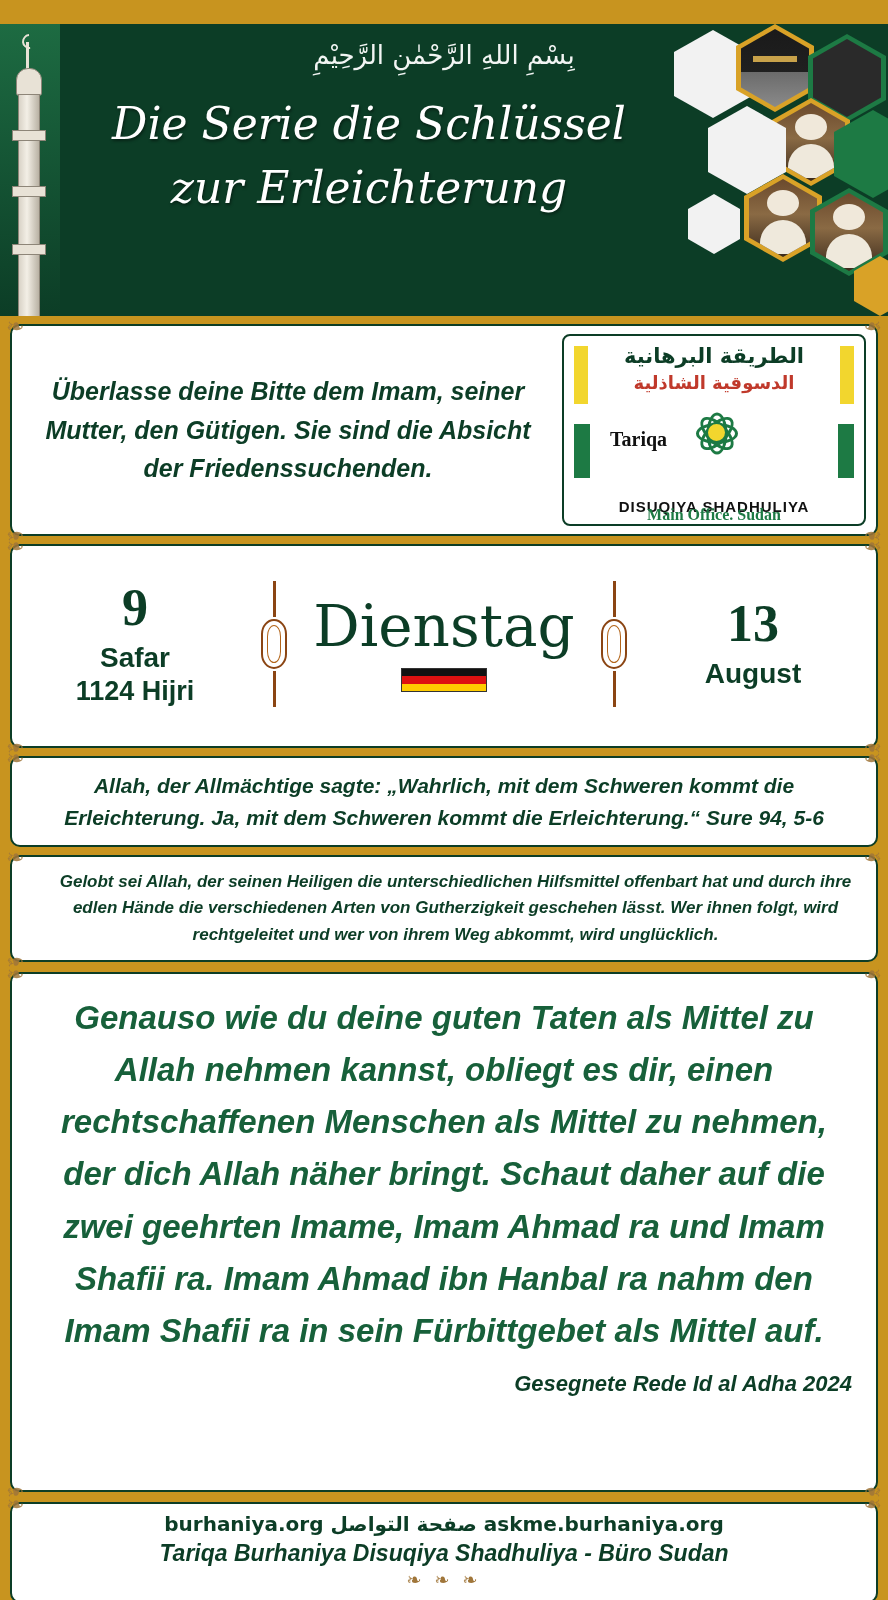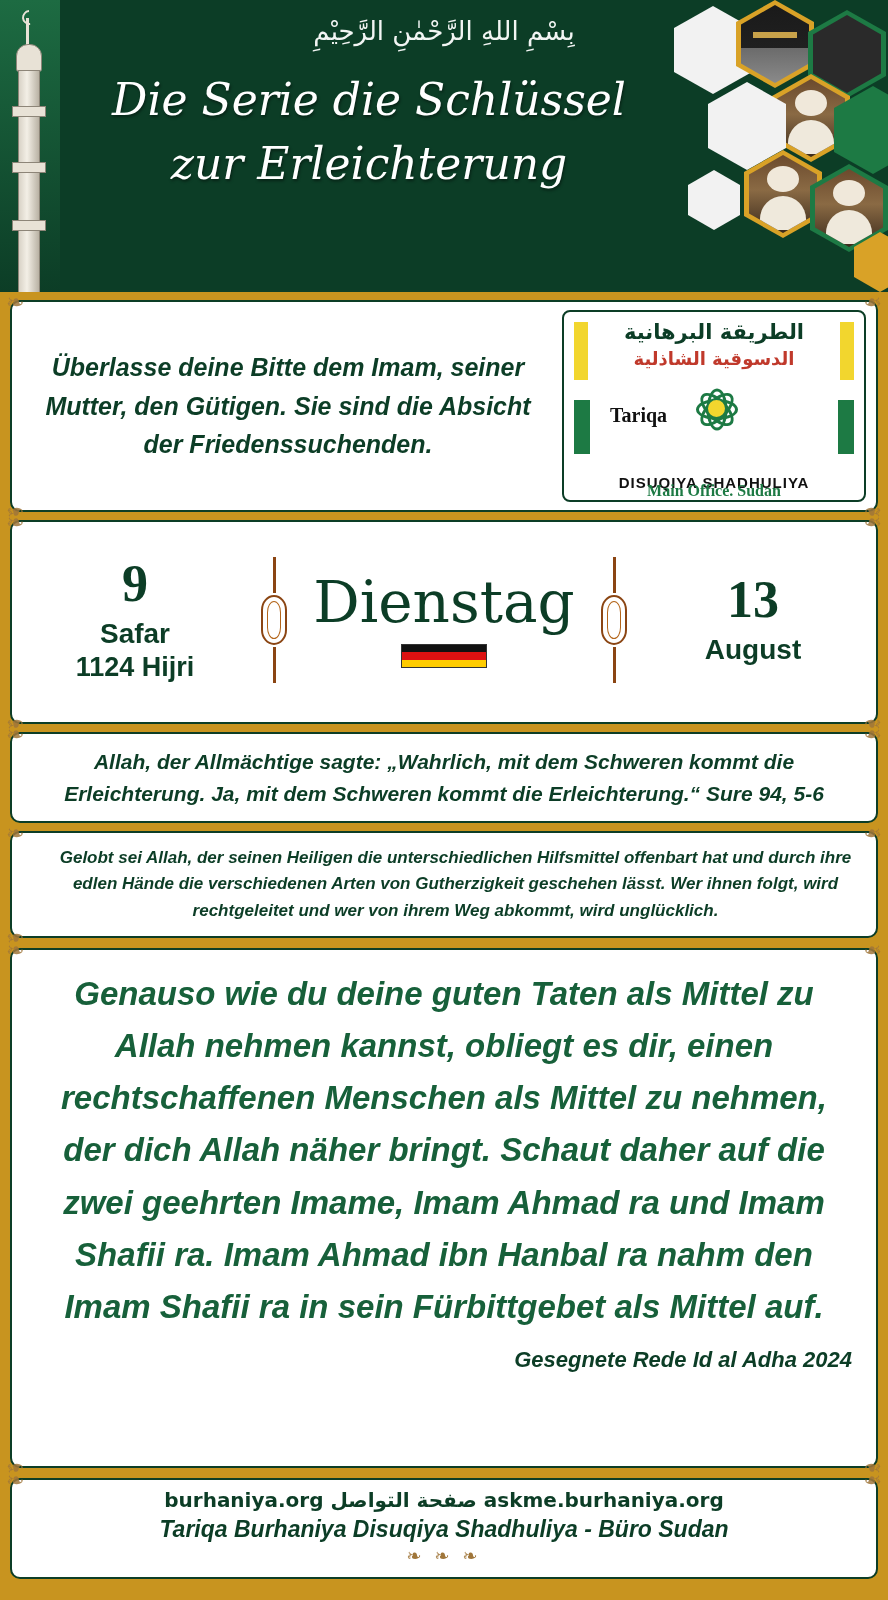--- a/index.html
+++ b/index.html
@@ -21,20 +21,21 @@
     box-sizing: border-box;
     overflow: hidden;
   }
 
   
   .header {
     position: relative;
     height: 292px;
     background: #0c3d26;
     overflow: hidden;
+    margin-top: 24px;
   }
   .header-bg-left {
     position: absolute;
     left: 0; top: 0;
     width: 60px; height: 292px;
     background: linear-gradient(180deg,#1d6b42,#0c3d26);
   }
   .minaret {
     position: absolute;
     left: 6px;

